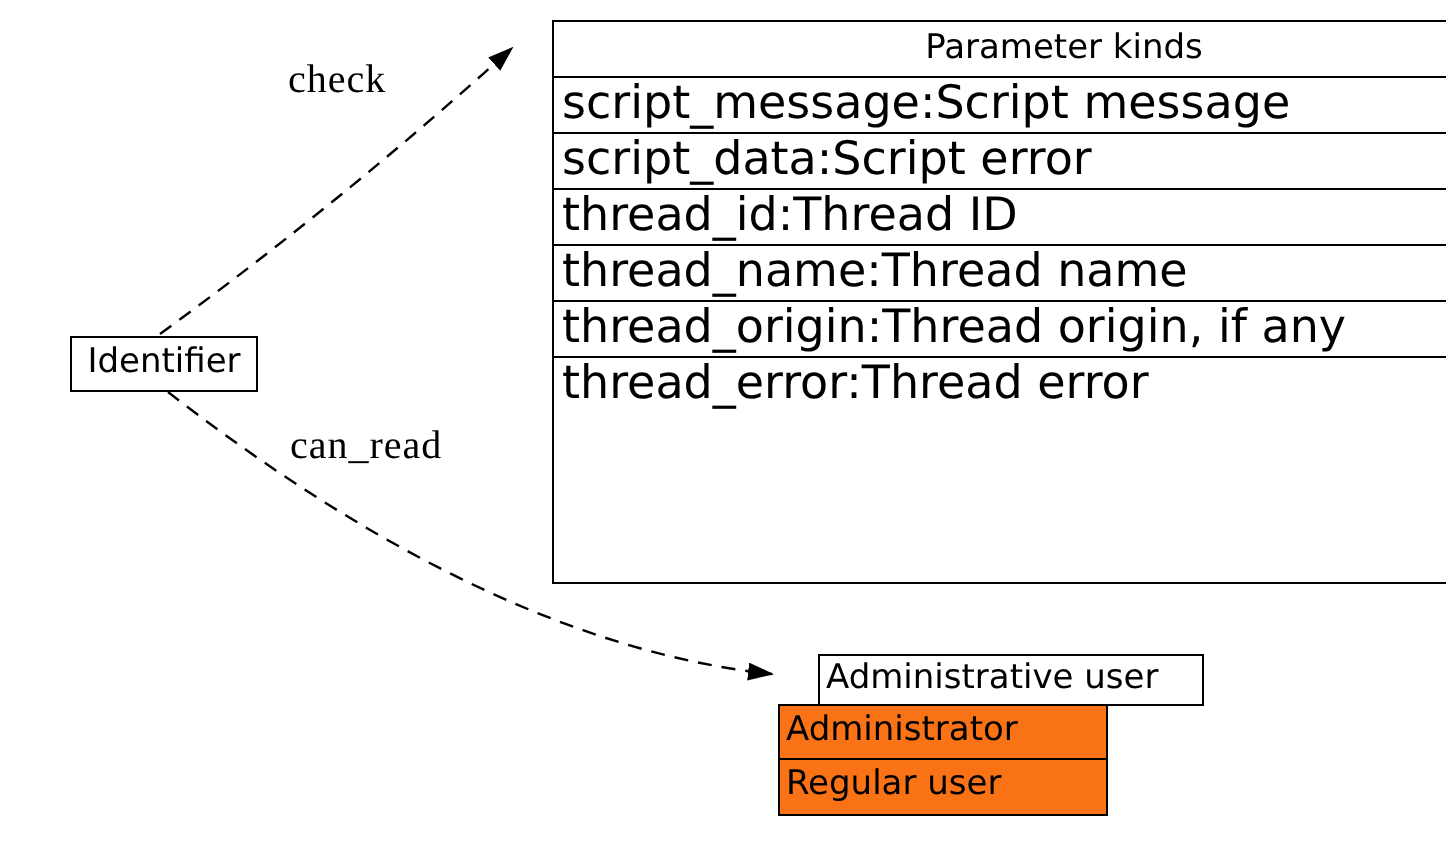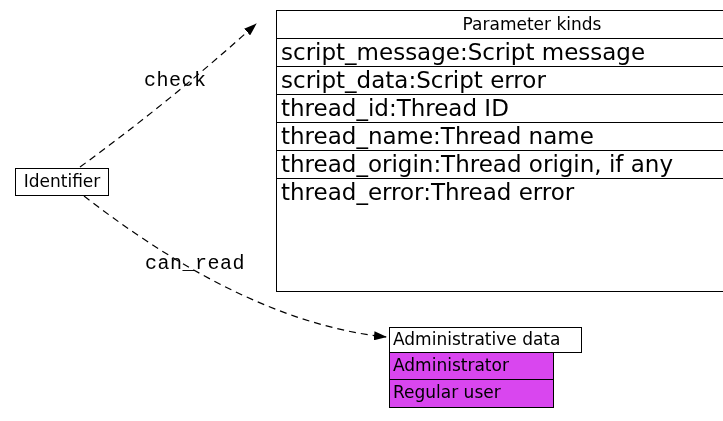--- a/index.html
+++ b/index.html
@@ -17,37 +17,37 @@
     overflow: hidden;
   }
   svg.edges {
     position: absolute;
     left: 0; top: 0;
     width: 723px; height: 421px;
     pointer-events: none;
   }
   .edge-label {
     position: absolute;
-    font-family: Liberation Mono, monospace;
+    font-family: Liberation Serif, serif;
     font-size: 20px;
     letter-spacing: 0.5px;
     color: #000000;
     white-space: nowrap;
-    margin-top: 40px;
   }
   #check-label   { left: 144px; top: 29px; }
   #canread-label { left: 145px; top: 212px; }
 
   .node-box {
     position: absolute;
     border: 1.2px solid #000000;
     background: #ffffff;
     box-sizing: border-box;
     font-size: 17px;
     white-space: nowrap;
+    margin-left: 20px;
   }
   #identifier-node {
     left: 15px; top: 168px;
     width: 94px; height: 28px;
     text-align: center;
     line-height: 25px;
   }
 
   #parameter-table {
     position: absolute;
@@ -83,21 +83,21 @@
     width: 193px; height: 26px;
     line-height: 23px;
     padding-left: 3px;
   }
   #user-rows {
     position: absolute;
     left: 389px; top: 352px;
     width: 165px; height: 56px;
     border: 1.2px solid #000000;
     box-sizing: border-box;
-    background: #d946ef;
+    background: #f97316;
   }
   .user-row {
     height: 27px;
     line-height: 25px;
     padding-left: 3px;
     font-size: 17px;
     border-bottom: 1.2px solid #000000;
     box-sizing: border-box;
     white-space: nowrap;
   }
@@ -127,20 +127,20 @@
   <div id="parameter-table">
     <div class="param-header">Parameter kinds</div>
     <div class="param-row">script_message:Script message</div>
     <div class="param-row">script_data:Script error</div>
     <div class="param-row">thread_id:Thread ID</div>
     <div class="param-row">thread_name:Thread name</div>
     <div class="param-row">thread_origin:Thread origin, if any</div>
     <div class="param-row">thread_error:Thread error</div>
   </div>
 
-  <div class="node-box" id="admin-user-node">Administrative data</div>
+  <div class="node-box" id="admin-user-node">Administrative user</div>
 
   <div id="user-rows">
     <div class="user-row">Administrator</div>
     <div class="user-row">Regular user</div>
   </div>
 
 </div>
 
 </body></html>

